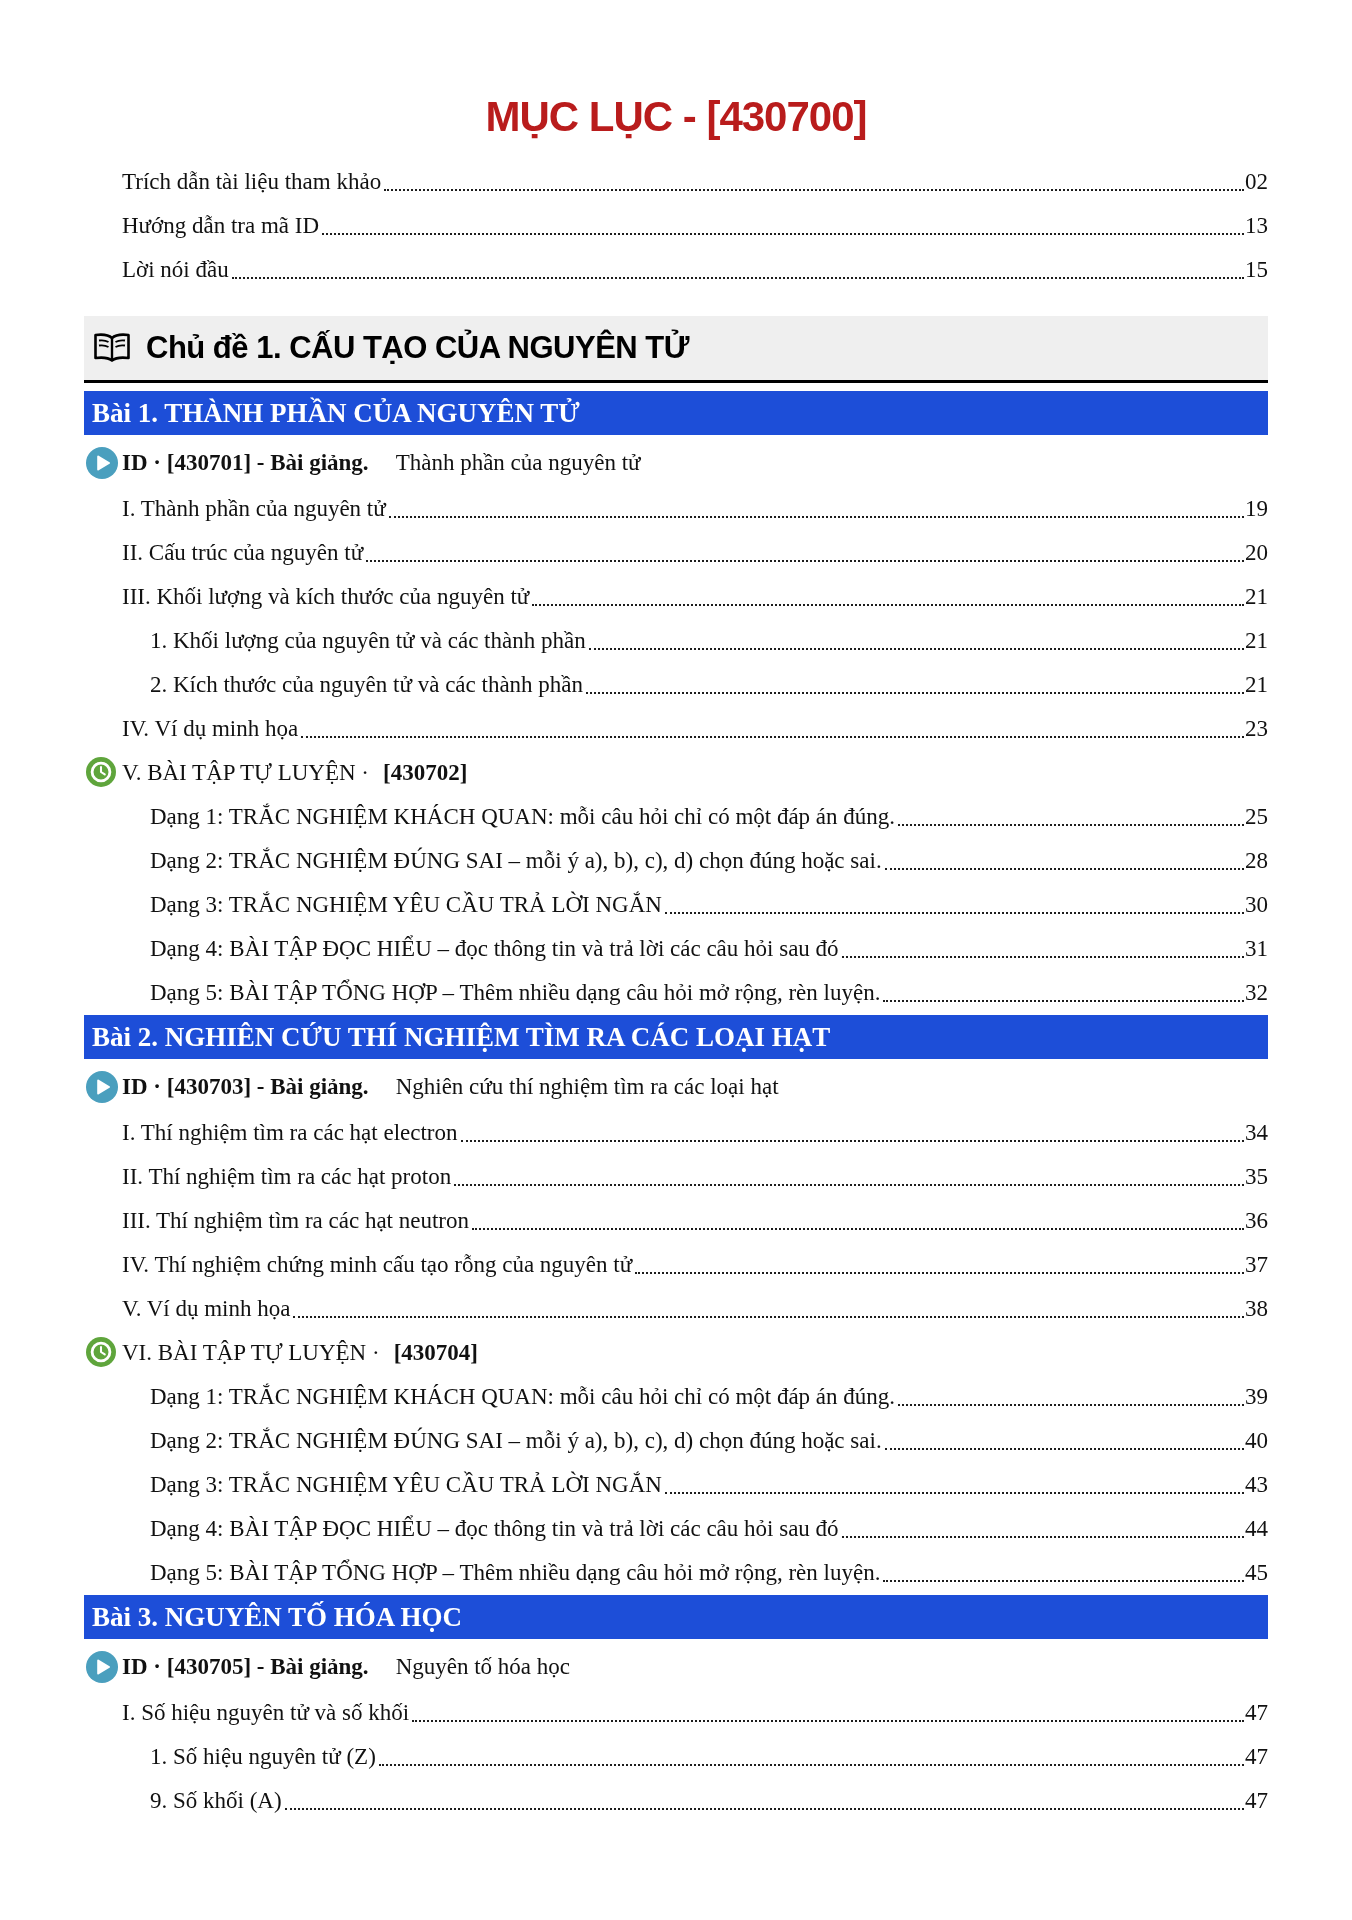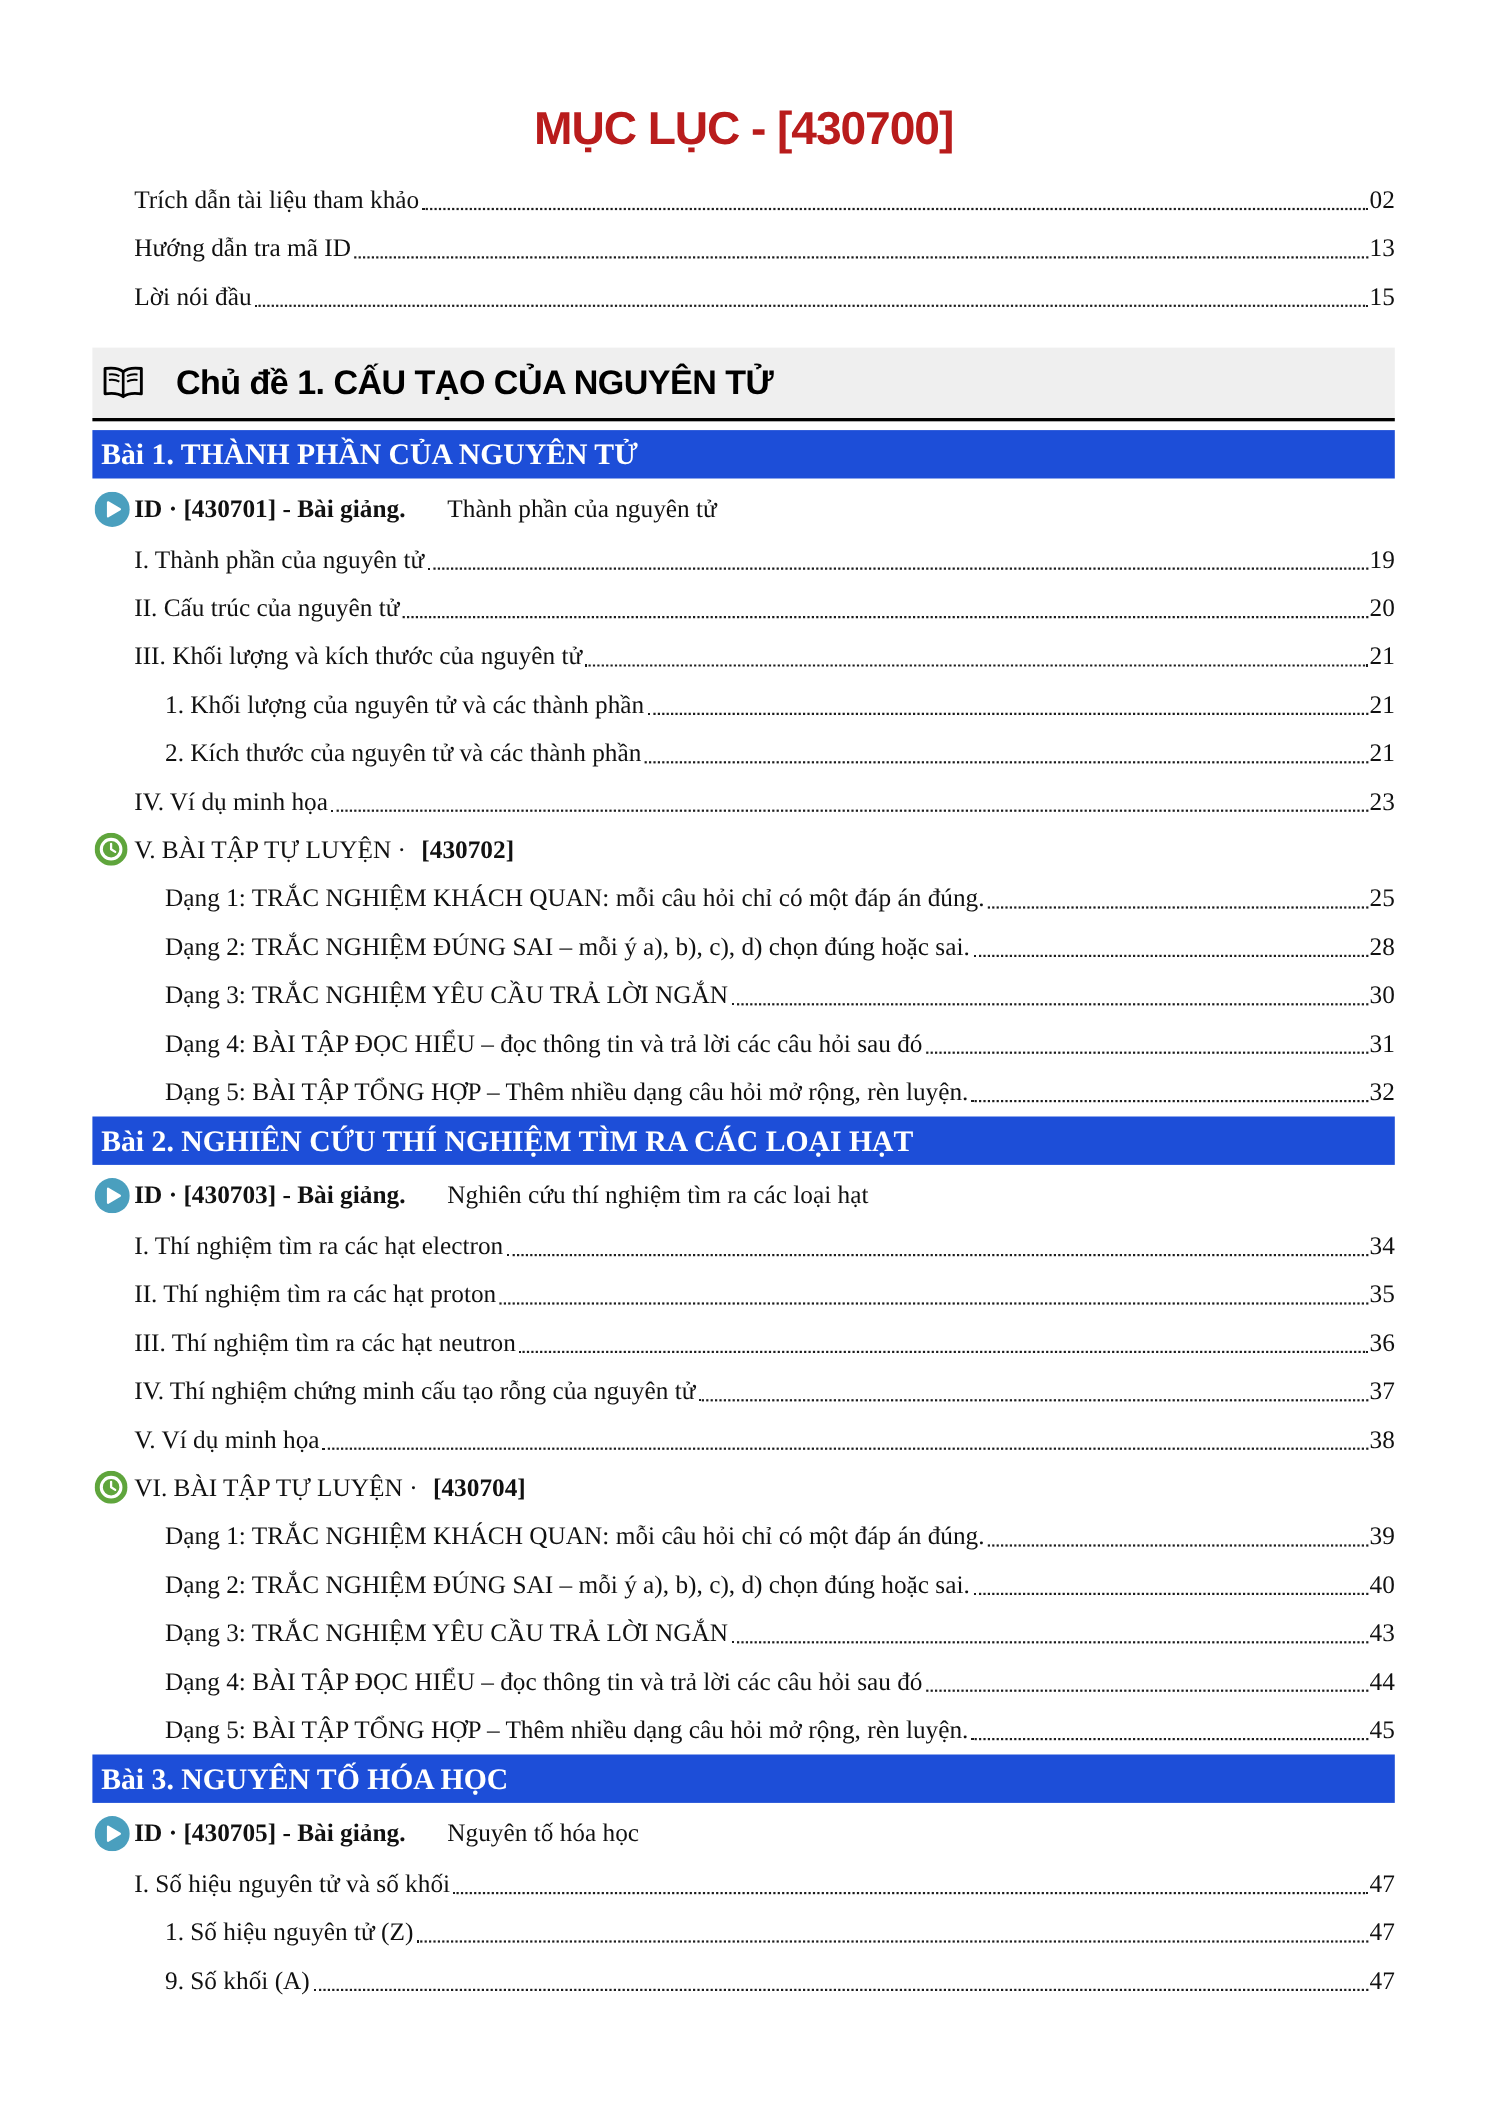--- a/index.html
+++ b/index.html
@@ -52,21 +52,21 @@
   .indent-2 { padding-left: 66px; }
   .intro-block { margin-bottom: 0; }
   
   .topic-bar {
     margin-top: 24px;
     height: 64px;
     background: #efefef;
     border-bottom: 3px solid #000;
     display: flex;
     align-items: center;
-    gap: 28px;
+    gap: 14px;
     padding-left: 8px;
     box-sizing: content-box;
     margin-bottom: 8px;
   }
   .topic-bar .topic-label {
     font-family: "Liberation Sans", "DejaVu Sans", sans-serif;
     font-weight: 700;
     font-size: 31px;
     letter-spacing: -0.5px;
     color: #000;
@@ -98,21 +98,21 @@
   .icon-row .row-icon {
     position: absolute;
     left: 2px;
     top: 50%;
     margin-top: -16px;
     width: 32px;
     height: 32px;
   }
   .icon-row .row-icon svg { display: block; }
   .lecture-bold { font-weight: 700; white-space: nowrap; }
-  .lecture-text { white-space: nowrap; margin-left: 24px; }
+  .lecture-text { white-space: nowrap; margin-left: 13px; }
   .practice-row { height: 44px; }
   .practice-label { white-space: nowrap; }
   .practice-code { font-weight: 700; white-space: nowrap; }
 </style>
 </head>
 <body>
 
 <div class="page-inner">
 
   <h1 class="doc-title">MỤC LỤC - [430700]</h1>

